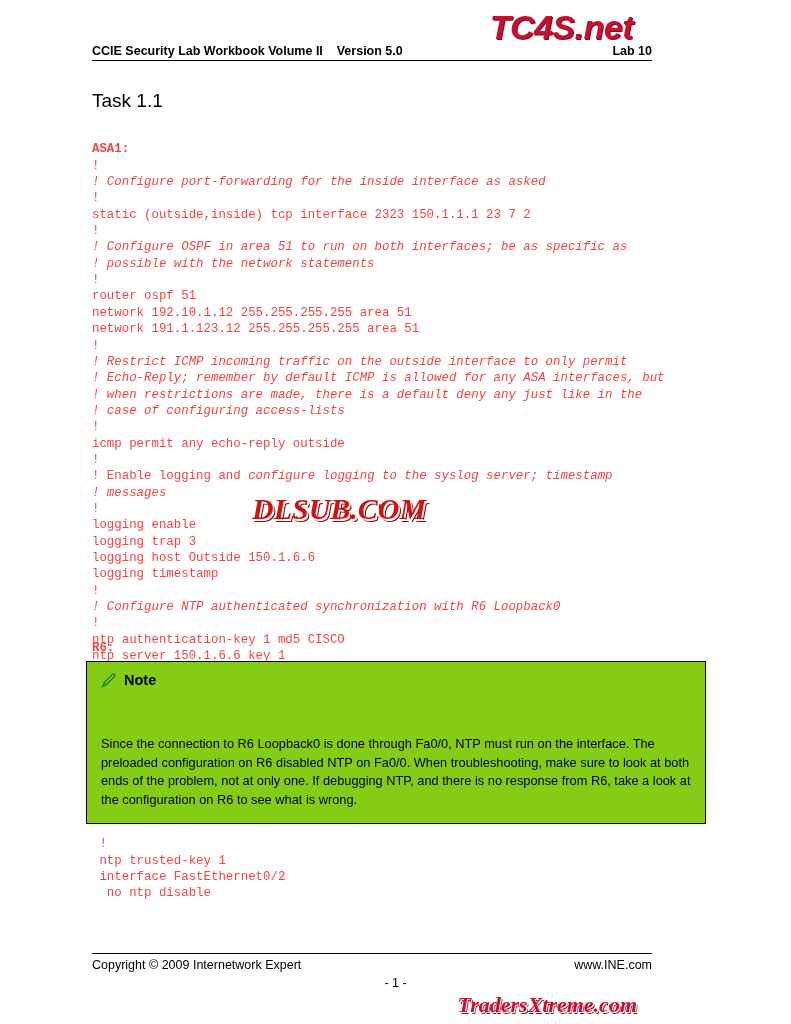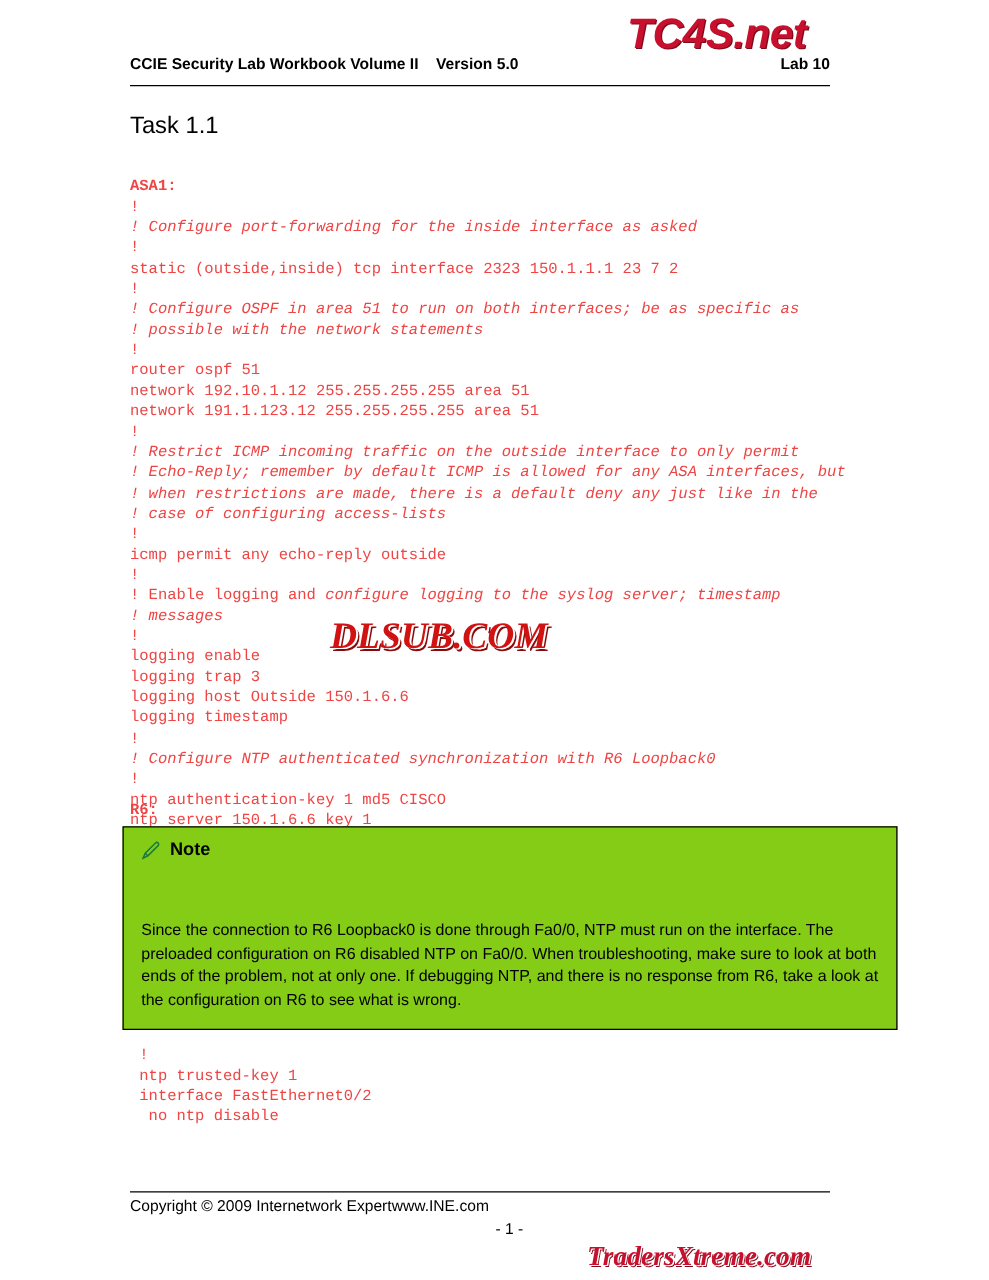--- a/index.html
+++ b/index.html
@@ -11,21 +11,21 @@
     width: 791px;
     height: 1024px;
     position: relative;
     font-family: "Liberation Sans", sans-serif;
     color: #000000;
     overflow: hidden;
   }
 
   .page {
     position: absolute;
-    left: 12px; top: 0;
+    left: 0; top: 0;
     width: 659px;
     height: 1024px;
   }
 
   
   .wm-tc4s {
     position: absolute;
     right: 26px;
     top: 8px;
     font-family: "Liberation Sans", sans-serif;
@@ -71,21 +71,21 @@
     width: 560px;
     font-size: 12.5px;
     font-weight: bold;
     font-family: "Liberation Sans", sans-serif;
   }
   .hdr-inner {
     display: flex;
     justify-content: space-between;
     align-items: flex-end;
     border-bottom: 1px solid #000;
-    padding-bottom: 10px;
+    padding-bottom: 2px;
   }
   .hdr-left { white-space: pre; }
   .hdr-right { white-space: pre; }
 
   
   .task-title {
     position: absolute;
     left: 92px;
     top: 90px;
     font-size: 19px;
@@ -149,21 +149,21 @@
   
   .footer {
     position: absolute;
     left: 92px;
     bottom: 52px;
     width: 560px;
     border-top: 1px solid #000;
     padding-top: 4px;
     font-size: 12.5px;
     display: flex;
-    justify-content: flex-start;
+    justify-content: space-between;
   }
   .pagenum {
     position: absolute;
     left: 0;
     width: 791px;
     bottom: 34px;
     text-align: center;
     font-size: 12.5px;
   }
 </style>

